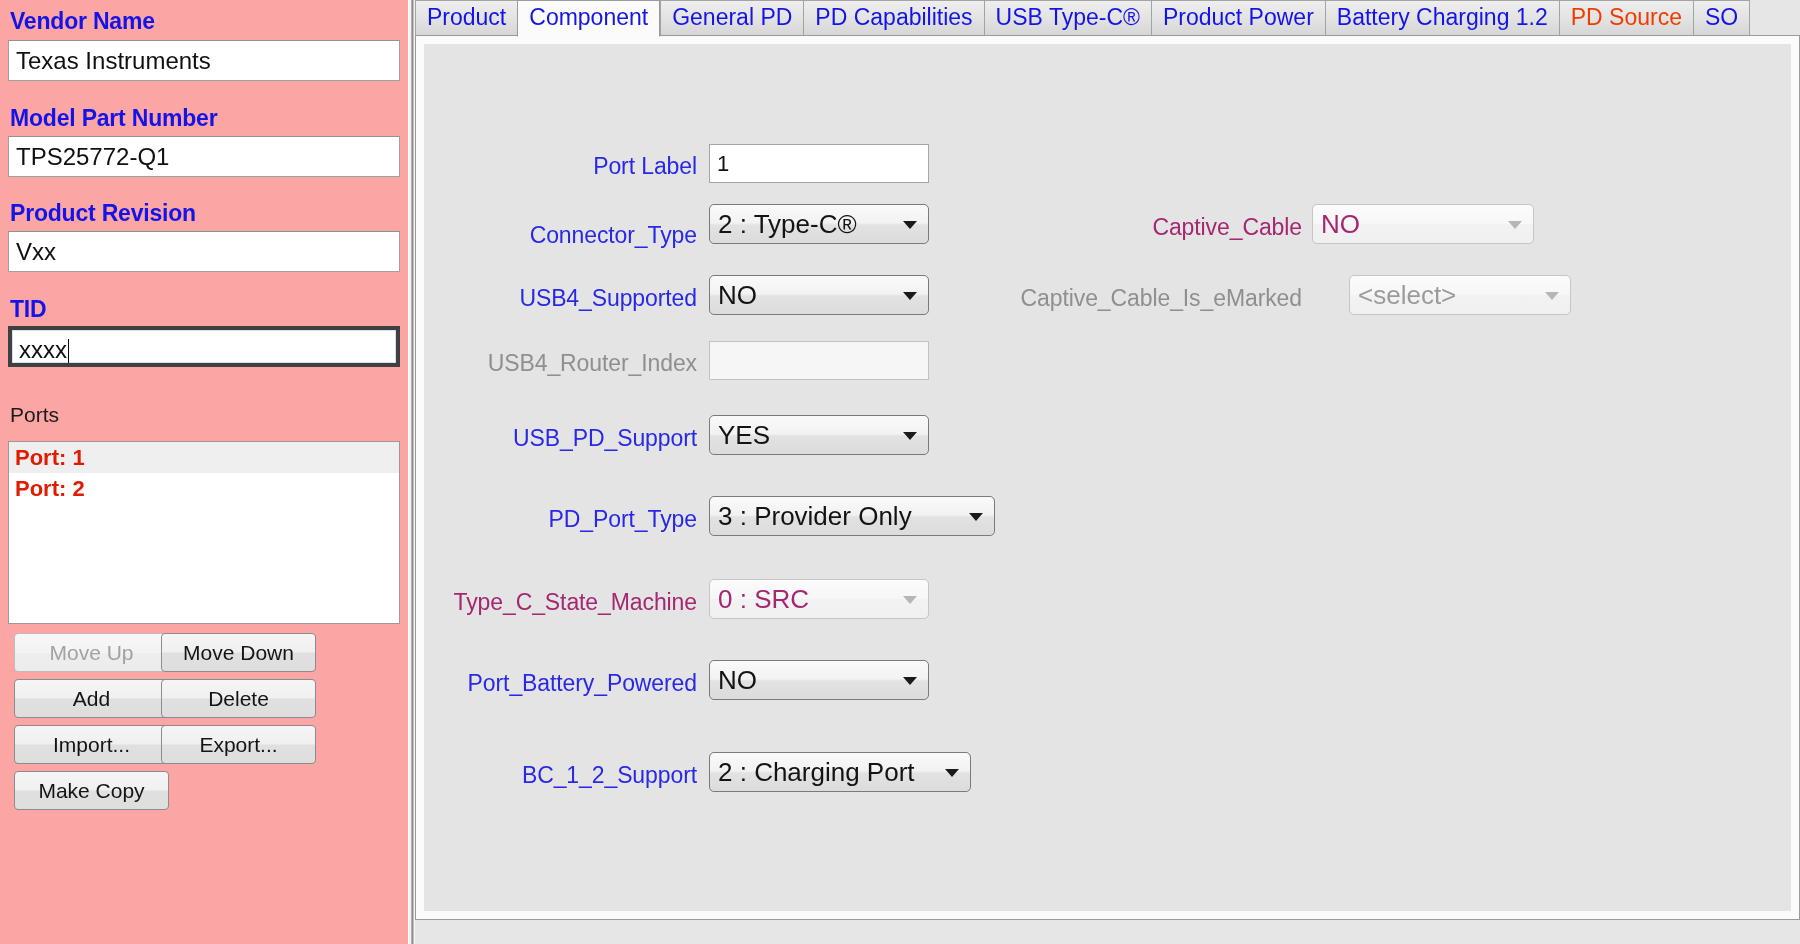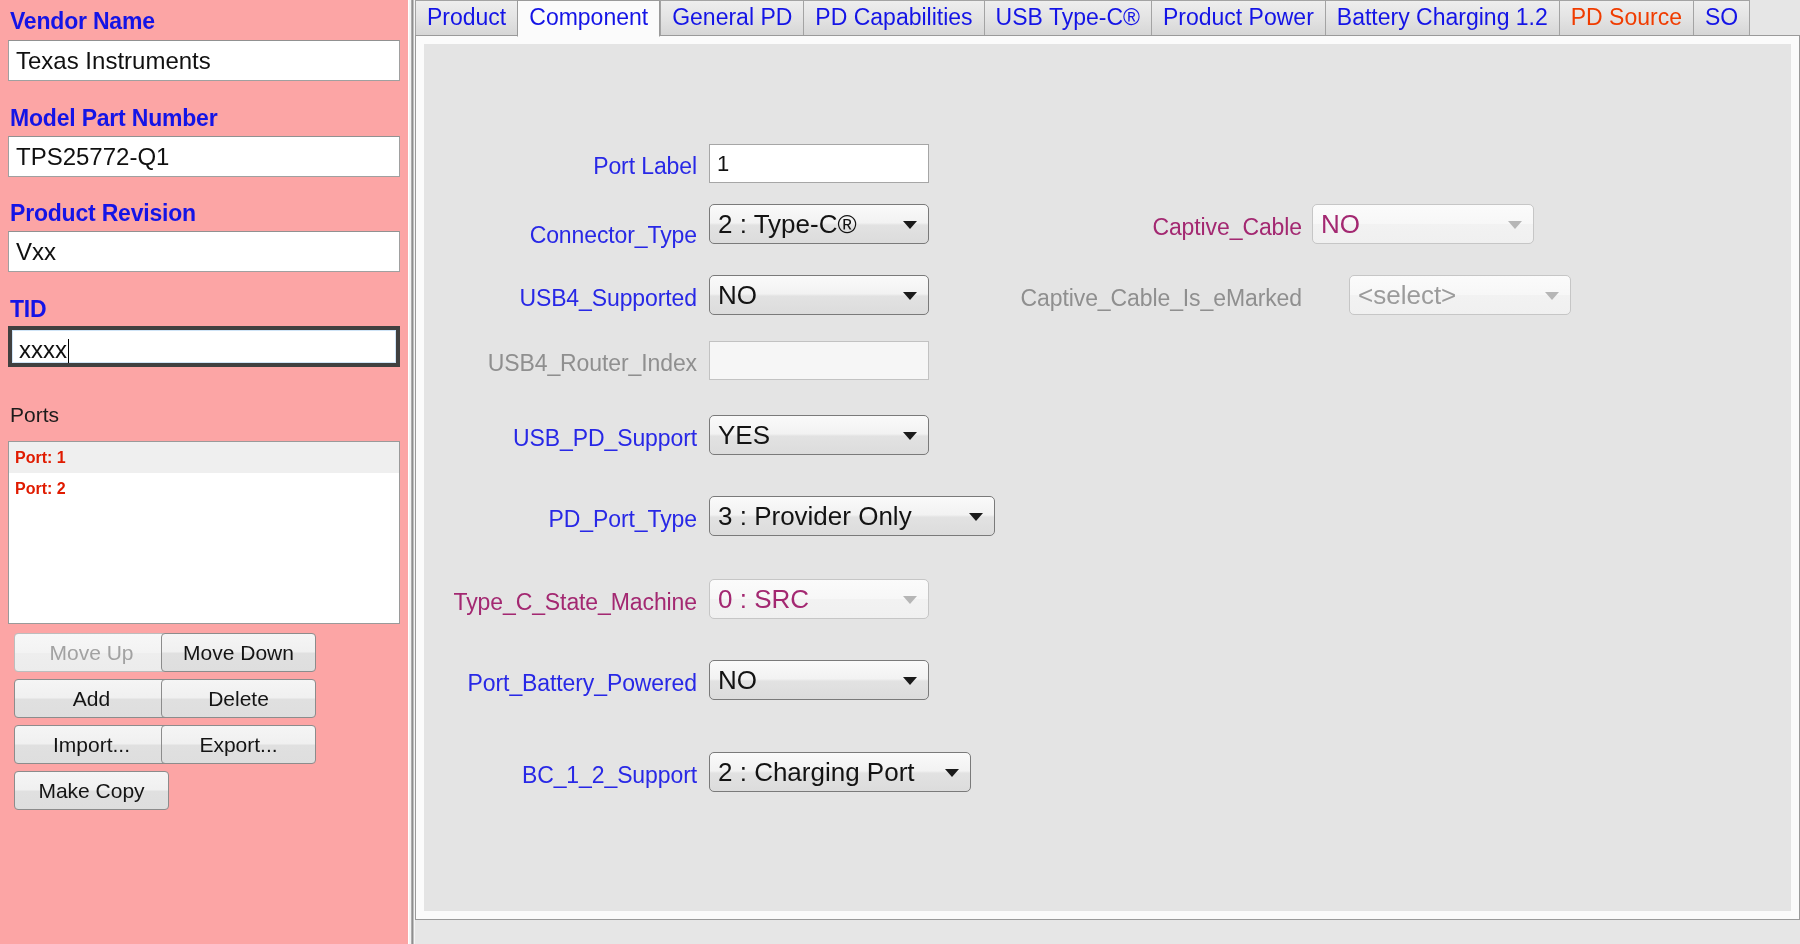--- a/index.html
+++ b/index.html
@@ -89,21 +89,21 @@
     height: 183px;
     box-sizing: border-box;
     background: #ffffff;
     border: 1px solid #9a9a9a;
     overflow: hidden;
   }
   .port-item {
     height: 31px;
     line-height: 31px;
     padding-left: 6px;
-    font-size: 16px;
+    font-size: 22px;
     font-weight: bold;
     color: #e01b00;
     white-space: nowrap;
   }
   .port-item.selected {
     background: #efefef;
   }
 
   
   .btn {

